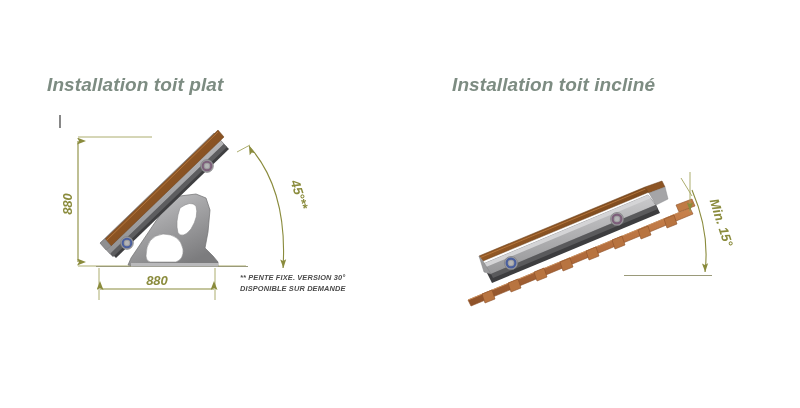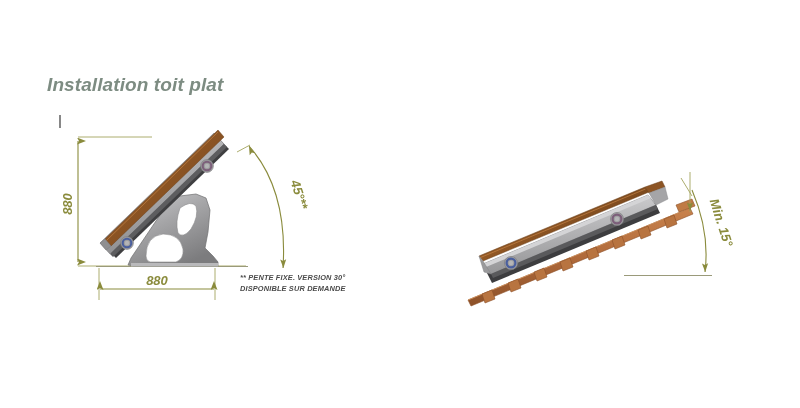--- a/index.html
+++ b/index.html
@@ -40,20 +40,21 @@
     letter-spacing:0.15px;
   }
 </style>
 </head>
 <body>
 
 <div id="page">
 
   <div class="title" id="title-flat">Installation toit plat</div>
 
+  <div class="title" id="title-pitched">Installation toit incliné</div>
 
   <svg width="800" height="408" viewBox="0 0 800 408">
     <defs>
       <linearGradient id="gPanelFace" x1="0" y1="0" x2="0.35" y2="1">
         <stop offset="0%" stop-color="#d3d3d5"></stop>
         <stop offset="35%" stop-color="#b6b6b8"></stop>
         <stop offset="75%" stop-color="#9d9d9f"></stop>
         <stop offset="100%" stop-color="#8b8b8d"></stop>
       </linearGradient>
       <linearGradient id="gPanelFaceR" x1="0" y1="0" x2="0.2" y2="1">

